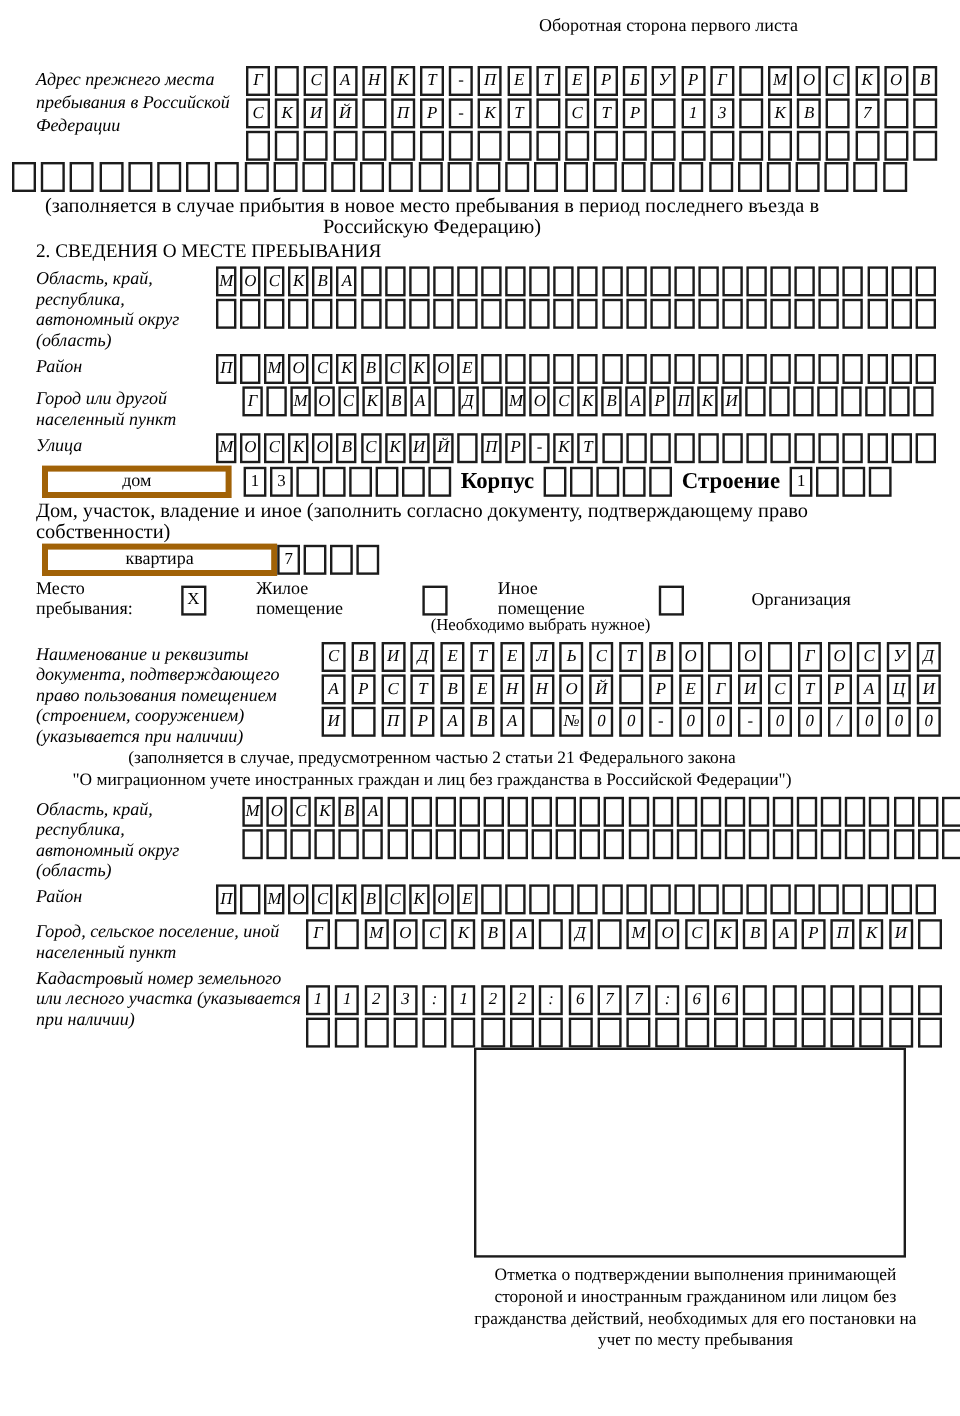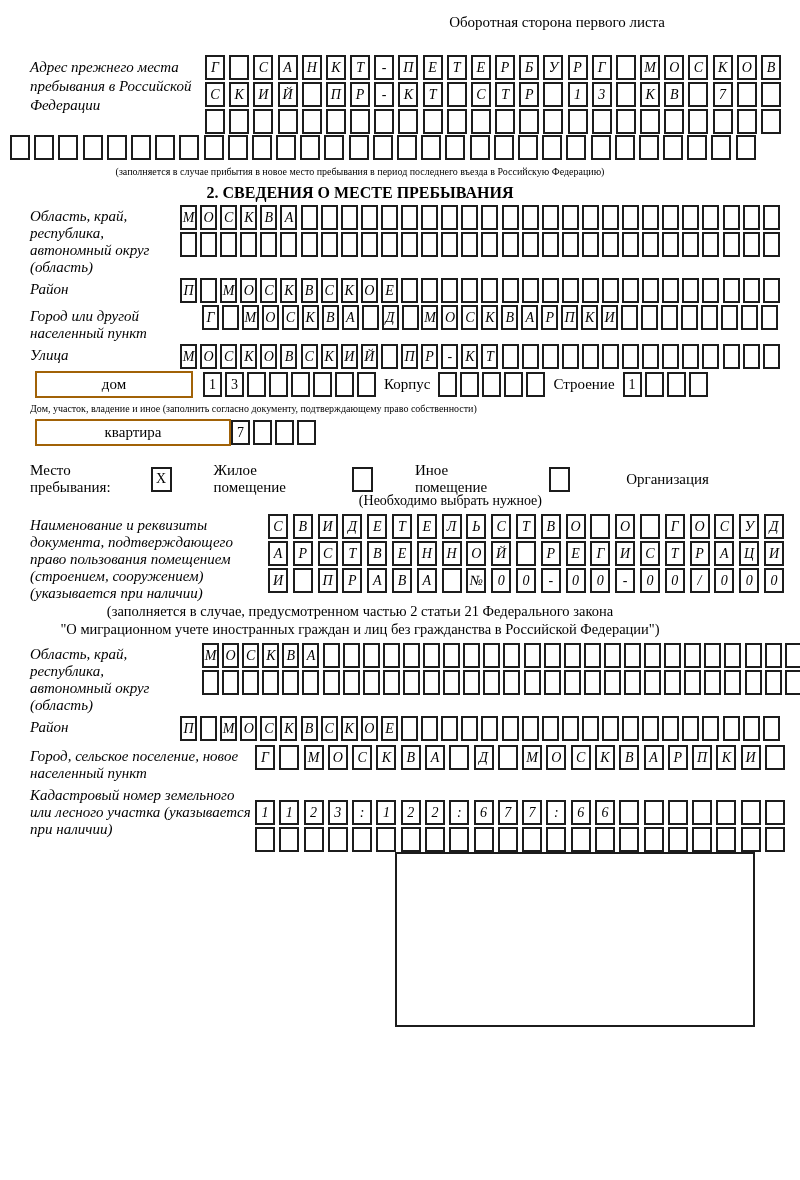--- a/index.html
+++ b/index.html
@@ -22,34 +22,34 @@
           display:inline-flex; align-items:center; justify-content:center;
           font-size:14px; line-height:1; background:#fff; }
   .w-addr  { width:576px; } .w-addr .cell { width:20px; }
   .w-full31{ width:746px; margin-left:-20px; } .w-full31 .cell { width:20px; }
   .w-std   { width:600px; }
   .w-city29{ width:576px; }
   .w-doc   { width:516px; } .w-doc .cell { width:20px; }
   .w-fact  { width:530px; } .w-fact .cell { width:20px; }
   .indent22 { margin-left:22px; }
 
-  .note { font-size:10px; line-height:17px; }
+  .note { font-size:17px; line-height:17px; }
   .note-center { text-align:center; }
-  .sec-title { text-align:center; font-weight:bold; font-size:16px; margin:4px 0 3px 0; }
+  .sec-title { text-align:left; font-weight:normal; font-size:16px; margin:4px 0 3px 0; }
 
   .domrow { display:flex; align-items:center; margin:2px 0 2px 5px; height:27px; }
-  .labelbox { border:2px solid #a16207; height:27px; display:flex; align-items:center;
+  .labelbox { border:5px solid #a16207; height:27px; display:flex; align-items:center;
               justify-content:center; font-size:15px; flex:none; }
   .box-dom { width:158px; margin-right:10px; }
   .box-kv  { width:196px; }
   .cells-inline { display:flex; gap:3px; }
   .cells-inline .cell { width:19px; height:25px; }
-  .small-label { font-size:15px; margin:0 8px; }
-
-  .mestorow { display:flex; align-items:center; height:26px; margin-top:20px; font-size:15px;gap:32px; }
+  .small-label { font-size:19px; margin:0 8px;font-weight:bold; }
+
+  .mestorow { display:flex; align-items:center; height:26px; margin-top:7px; font-size:15px;gap:32px; }
   .checkbox { width:21px; height:25px; border:2px solid #1c1c1c; flex:none;
               display:inline-flex; align-items:center; justify-content:center; font-size:14px; }
   .opt-label { margin-left:10px; }
 
   .choose-note { margin-left:100px; width:412px; text-align:right; font-size:14px;
                  line-height:17px; margin-bottom:5px; }
 
   .fact-title { text-align:center; font-weight:bold; font-size:15.5px; margin:20px 0 8px 0; }
   .fact-note { text-align:center; font-size:14.5px; line-height:18px; margin-bottom:5px; }
 
@@ -602,21 +602,21 @@
           <span class="cell"></span>
           <span class="cell"></span>
           <span class="cell"></span>
           <span class="cell"></span>
           <span class="cell"></span>
         </div>
     </div>
   </div>
 
   <div class="fieldrow mb2">
-    <div class="flabel-wide">Город, сельское поселение, новое населенный пункт</div>
+    <div class="flabel-wide">Город, сельское поселение, иной населенный пункт</div>
     <div class="fcells">
       <div class="cellrow w-fact">
           <span class="cell">Г</span>
           <span class="cell"></span>
           <span class="cell">М</span>
           <span class="cell">О</span>
           <span class="cell">С</span>
           <span class="cell">К</span>
           <span class="cell">В</span>
           <span class="cell">А</span>
@@ -686,14 +686,15 @@
           <span class="cell"></span>
           <span class="cell"></span>
           <span class="cell"></span>
           <span class="cell"></span>
           <span class="cell"></span>
         </div>
     </div>
   </div>
 
   <div class="stamp-box"></div>
+  <div class="stamp-note">Отметка о подтверждении выполнения принимающей стороной и иностранным гражданином или лицом без гражданства действий, необходимых для его постановки на учет по месту пребывания</div>
 
 </div>
 
 </body></html>

